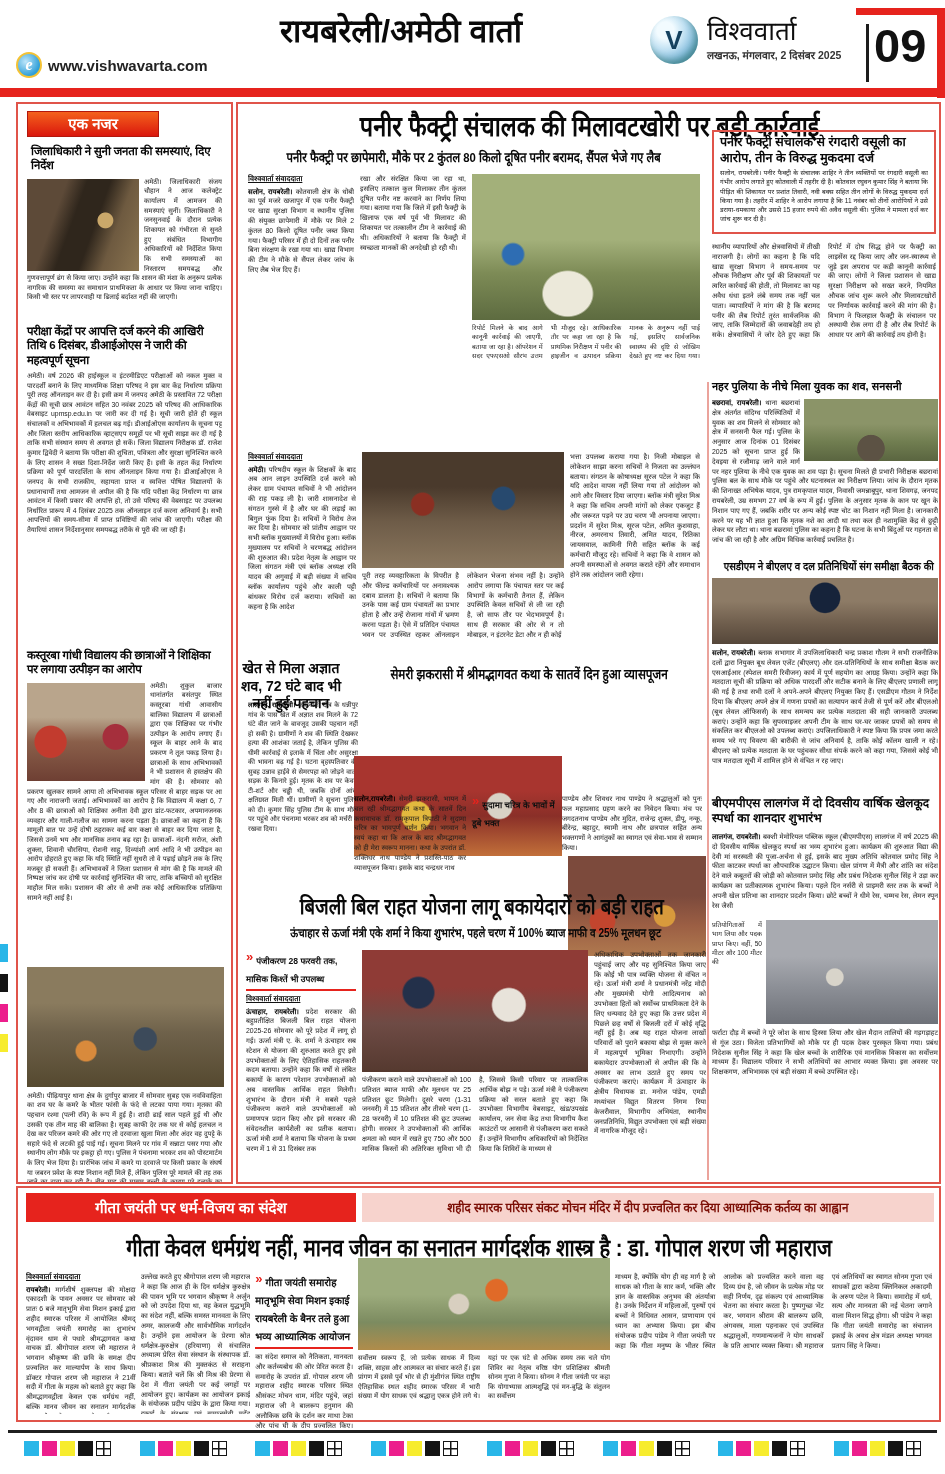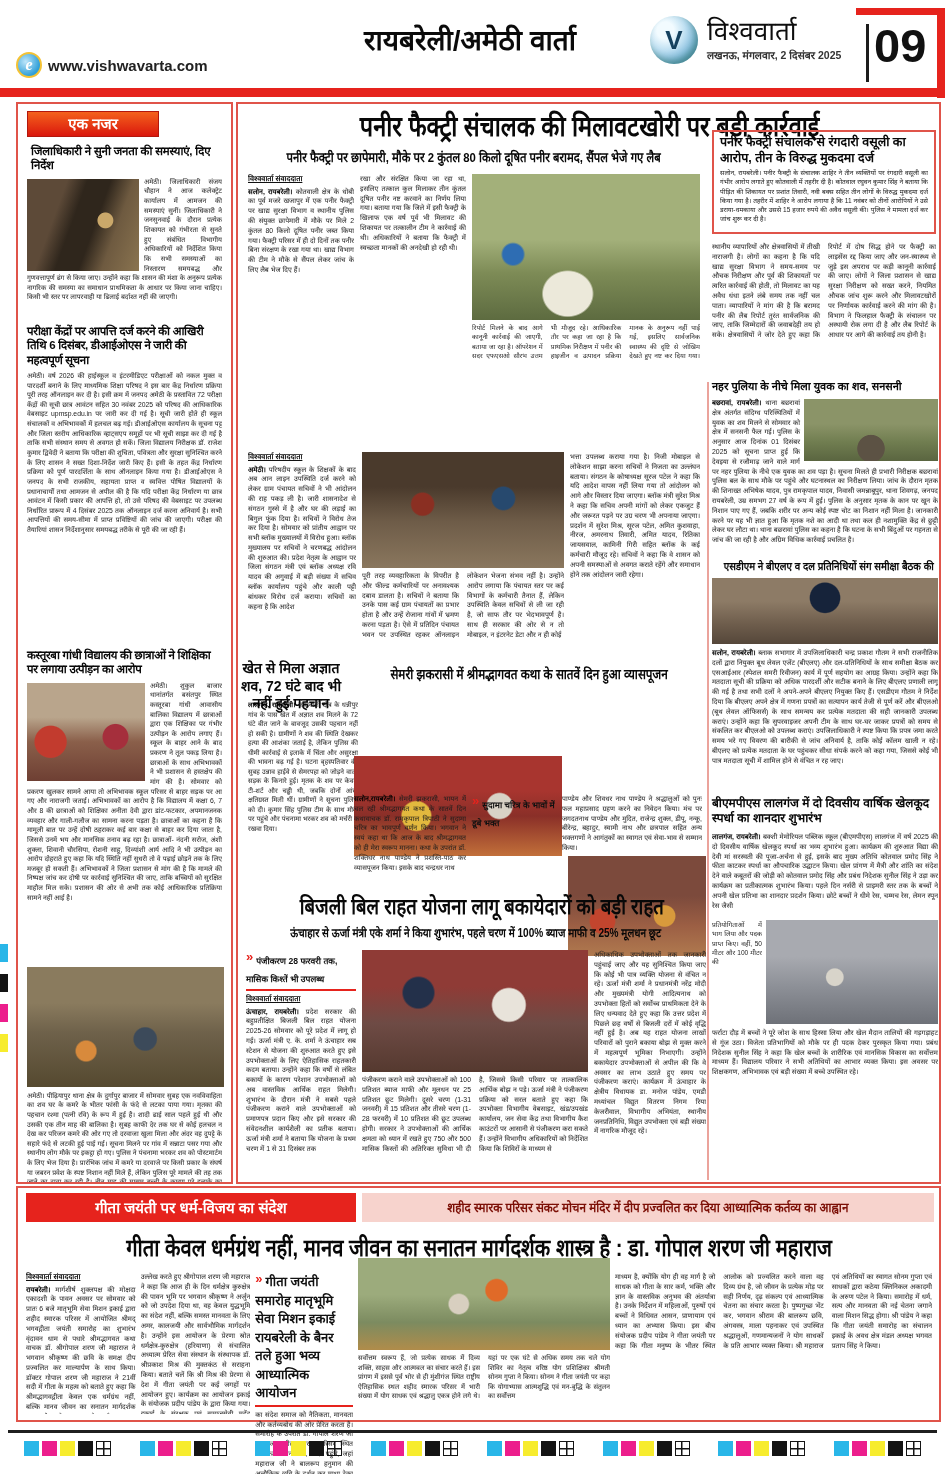--- a/index.html
+++ b/index.html
@@ -11,21 +11,21 @@
   .hl{font-weight:bold;color:#080808;text-align:center;}
   .sq1{display:inline-block;transform:scaleX(.84);transform-origin:center;white-space:nowrap;}
   .sq2{display:inline-block;transform:scaleX(.9);transform-origin:center;white-space:nowrap;}
   .by{font-weight:bold;text-decoration:underline;font-size:7.4px;display:block;margin-bottom:2px;color:#111;}
   .dl{font-weight:bold;color:#000;}
   .colh{font-weight:bold;color:#080808;line-height:1.25;}
   
   .site{left:16px;top:52px;display:flex;align-items:center;gap:6px;}
   .eicon{width:22px;height:22px;border-radius:50%;background:radial-gradient(circle at 35% 35%,#bfe6fa,#2f9fd8 70%);color:#fff;font:bold italic 16px "Liberation Serif",serif;display:flex;align-items:center;justify-content:center;border:2px solid #f4c234;}
   .sitetxt{font-size:15px;font-weight:bold;color:#222;}
-  .hdrtitle{left:280px;top:20px;width:380px;text-align:center;font-size:28px;font-weight:bold;color:#0a0a0a;}
+  .hdrtitle{left:280px;top:8px;width:380px;text-align:left;font-size:32px;font-weight:bold;color:#0a0a0a;}
   .logo{left:650px;top:16px;display:flex;gap:9px;align-items:center;}
   .globe{width:48px;height:48px;border-radius:50%;background:radial-gradient(circle at 32% 30%,#f2fbff 0 18%,#bfe0f2 42%,#6fb0d6 72%,#4b8fba);display:flex;align-items:center;justify-content:center;box-shadow:inset -3px -4px 6px rgba(20,80,40,.35);}
   .globe b{color:#16425f;font-size:26px;line-height:1;text-shadow:0 0 2px #d7efff;}
   .papername{font-size:26px;font-weight:normal;color:#0d0d0d;line-height:1;}
   .edition{font-size:10.5px;font-weight:bold;color:#333;margin-top:4px;}
   .corner-top{left:856px;top:8px;width:89px;height:7px;background:#e6231d;}
   .corner-right{left:937px;top:8px;width:8px;height:90px;background:#e6231d;}
   .pgdiv{left:866px;top:24px;width:3px;height:58px;background:#1c1c1c;}
   .pagenum{left:874px;top:18px;font-size:47px;font-weight:bold;color:#111;}
   .redband{left:0;top:88px;width:937px;height:9px;background:#e6231d;}
@@ -248,21 +248,21 @@
   <div class="abs flexrow" style="left:26px;top:1272px;width:906px;height:142px;gap:5px">
     <div class="jt" style="width:110px;height:142px">
       <span class="by">विश्ववार्ता संवाददाता</span>
       <span class="dl">रायबरेली।</span>
       <span>मार्गशीर्ष शुक्लपक्ष की मोक्षदा एकादशी के पावन अवसर पर सोमवार को प्रातः 6 बजे मातृभूमि सेवा मिशन इकाई द्वारा शहीद स्मारक परिसर में आयोजित श्रीमद् भगवद्गीता जयंती समारोह का शुभारंभ वृंदावन धाम से पधारे श्रीमद्भागवत कथा वाचक डॉ. श्रीगोपाल शरण जी महाराज ने भगवान श्रीकृष्ण की छवि के समक्ष दीप प्रज्वलित कर माल्यार्पण के साथ किया। डॉक्टर गोपाल शरण जी महाराज ने 21वीं सदी में गीता के महत्व को बताते हुए कहा कि श्रीमद्भागवद्गीता केवल एक धर्मग्रंथ नहीं, बल्कि मानव जीवन का सनातन मार्गदर्शक शास्त्र है, जो मनुष्य को कर्तव्य, सत्य, नैतिकता और धर्म के पथ पर अग्रसर करता है। अर्जुन के विषाद प्रसंग का</span>
     </div>
     <div class="jt" style="width:110px;height:142px">उल्लेख करते हुए श्रीगोपाल शरण जी महाराज ने कहा कि आज ही के दिन धर्मक्षेत्र कुरुक्षेत्र की पावन भूमि पर भगवान श्रीकृष्ण ने अर्जुन को जो उपदेश दिया था, वह केवल युद्धभूमि का संदेश नहीं, बल्कि समस्त मानवता के लिए अमर, कालजयी और सार्वभौमिक मार्गदर्शन है। उन्होंने इस आयोजन के प्रेरणा स्रोत धर्मक्षेत्र-कुरुक्षेत्र (हरियाणा) से संचालित अध्यात्म प्रेरित सेवा संस्थान के संस्थापक डॉ. श्रीप्रकाश मिश्र की मुक्तकंठ से सराहना किया। बताते चलें कि श्री मिश्र की प्रेरणा से देश में गीता जयंती पर कई जगहों पर आयोजन हुए। कार्यक्रम का आयोजन इकाई के संयोजक प्रदीप पांडेय के द्वारा किया गया। इकाई के संरक्षक एवं समाजसेवी महेंद्र अग्रवाल ने कहा कि गीता</div>
     <div style="width:98px">
       <div class="pq">
         <span class="mark">»</span>
-        <span class="pqtxt" style="font-size:13px">गीता जयंती समारोह मातृभूमि सेवा मिशन इकाई रायबरेली के बैनर तले हुआ भव्य आध्यात्मिक आयोजन</span>
+        <span class="pqtxt" style="font-size:10px">गीता जयंती समारोह मातृभूमि सेवा मिशन इकाई रायबरेली के बैनर तले हुआ भव्य आध्यात्मिक आयोजन</span>
       </div>
       <hr class="redrule">
       <div class="jt" style="height:76px">का संदेश समाज को नैतिकता, मानवता और कर्तव्यबोध की ओर प्रेरित करता है। समारोह के उपरांत डॉ. गोपाल शरण जी महाराज शहीद स्मारक परिसर स्थित श्रीसंकट मोचन धाम, मंदिर पहुंचे, जहां महाराज जी ने बालरूप हनुमान की अलौकिक छवि के दर्शन कर माथा टेका और पांच घी के दीप प्रज्वलित किए। उन्होंने मंदिर प्रांगण को दिव्य, पवित्र एवं आध्यात्मिक ऊर्जा से परिपूर्ण बताते हुए कहा कि हनुमान जी भक्ति और पराक्रम के</div>
     </div>
     <div style="width:252px">
       <div class="ph ph-geeta" style="width:252px;height:92px;margin-top:-14px"></div>
       <div class="jt u2" style="width:252px;height:58px;margin-top:3px;font-size:6.7px">सर्वोत्तम स्वरूप हैं, जो प्रत्येक साधक में दिव्य शक्ति, साहस और आत्मबल का संचार करते हैं। इस प्रांगण में इससे पूर्व भोर से ही मुंशीगंज स्थित राष्ट्रीय ऐतिहासिक स्थल शहीद स्मारक परिसर में भारी संख्या में योग साधक एवं श्रद्धालु एकत्र होने लगे थे। यहां पर एक घंटे से अधिक समय तक चले योग शिविर का नेतृत्व वरिष्ठ योग प्रशिक्षिका श्रीमती सोनम गुप्ता ने किया। सोनम ने गीता जयंती पर कहा कि योगाभ्यास आत्मशुद्धि एवं मन-बुद्धि के संतुलन का सर्वोत्तम</div>
     </div>
     <div class="jt u3" style="width:318px;height:142px">माध्यम है, क्योंकि योग ही वह मार्ग है जो साधक को गीता के सार कर्म, भक्ति और ज्ञान के वास्तविक अनुभव की अंतर्यात्रा है। उनके निर्देशन में महिलाओं, पुरुषों एवं बच्चों ने विधिवत आसन, प्राणायाम एवं ध्यान का अभ्यास किया। इस बीच संयोजक प्रदीप पांडेय ने गीता जयंती पर कहा कि गीता मनुष्य के भीतर स्थित आलोक को प्रज्वलित करने वाला वह दिव्य ग्रंथ है, जो जीवन के प्रत्येक मोड़ पर सही निर्णय, दृढ़ संकल्प एवं आध्यात्मिक चेतना का संचार करता है। पुष्पगुच्छ भेंट कर, भगवान श्रीराम की बालरूप छवि, अंगवस्त्र, माला पहनाकर एवं उपस्थित श्रद्धालुओं, गणमान्यजनों ने योग साधकों के प्रति आभार व्यक्त किया। श्री महाराज एवं अतिथियों का स्वागत सोनम गुप्ता एवं साधकों द्वारा कठेया क्लिनिकल अकादमी के अरुण पटेल ने किया। समारोह में धर्म, सत्य और मानवता की नई चेतना जगाने वाला मिशन सिद्ध होगा। श्री पांडेय ने कहा कि गीता जयंती समारोह का संचालन इकाई के अवध क्षेत्र मंडल अध्यक्ष भगवत प्रताप सिंह ने किया।</div>
   </div>

